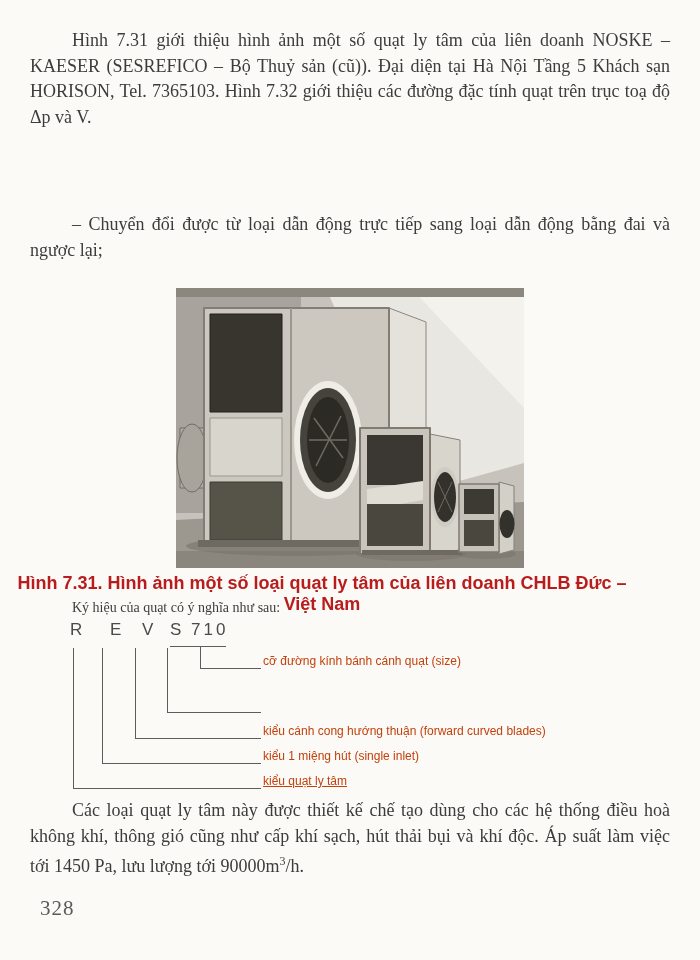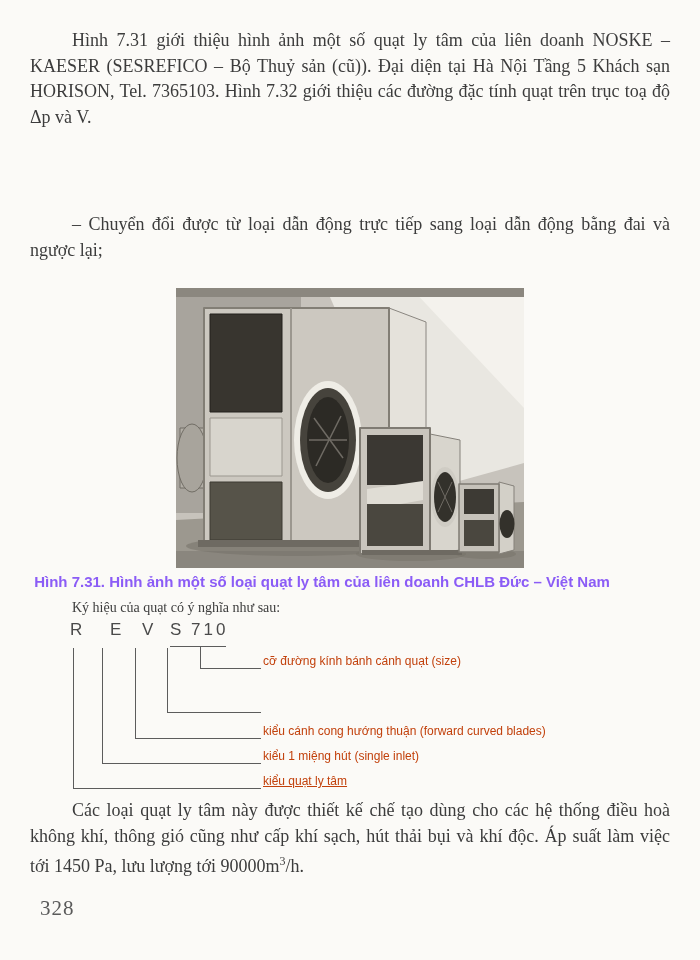--- a/index.html
+++ b/index.html
@@ -13,21 +13,21 @@
     font-size:18px;line-height:25.5px;text-align:justify;
     color:#3c3c3c;
   }
   .indent{text-indent:42px;}
   .photo-wrap{
     position:absolute;left:176px;top:288px;width:348px;height:280px;
   }
   .caption{
     position:absolute;left:0;top:573px;width:644px;text-align:center;
     font-family:"Liberation Sans",sans-serif;font-weight:bold;
-    font-size:15px;color:#8b5cf6;
+    font-size:18px;color:#b91c1c;
   }
   .leadin{
     position:absolute;left:30px;top:596px;width:640px;
     font-size:14px;line-height:24px;text-indent:42px;color:#3c3c3c;
   }
   .diagram{
     position:absolute;left:30px;top:620px;width:640px;height:176px;
   }
   .code-letter{
     position:absolute;top:0;

